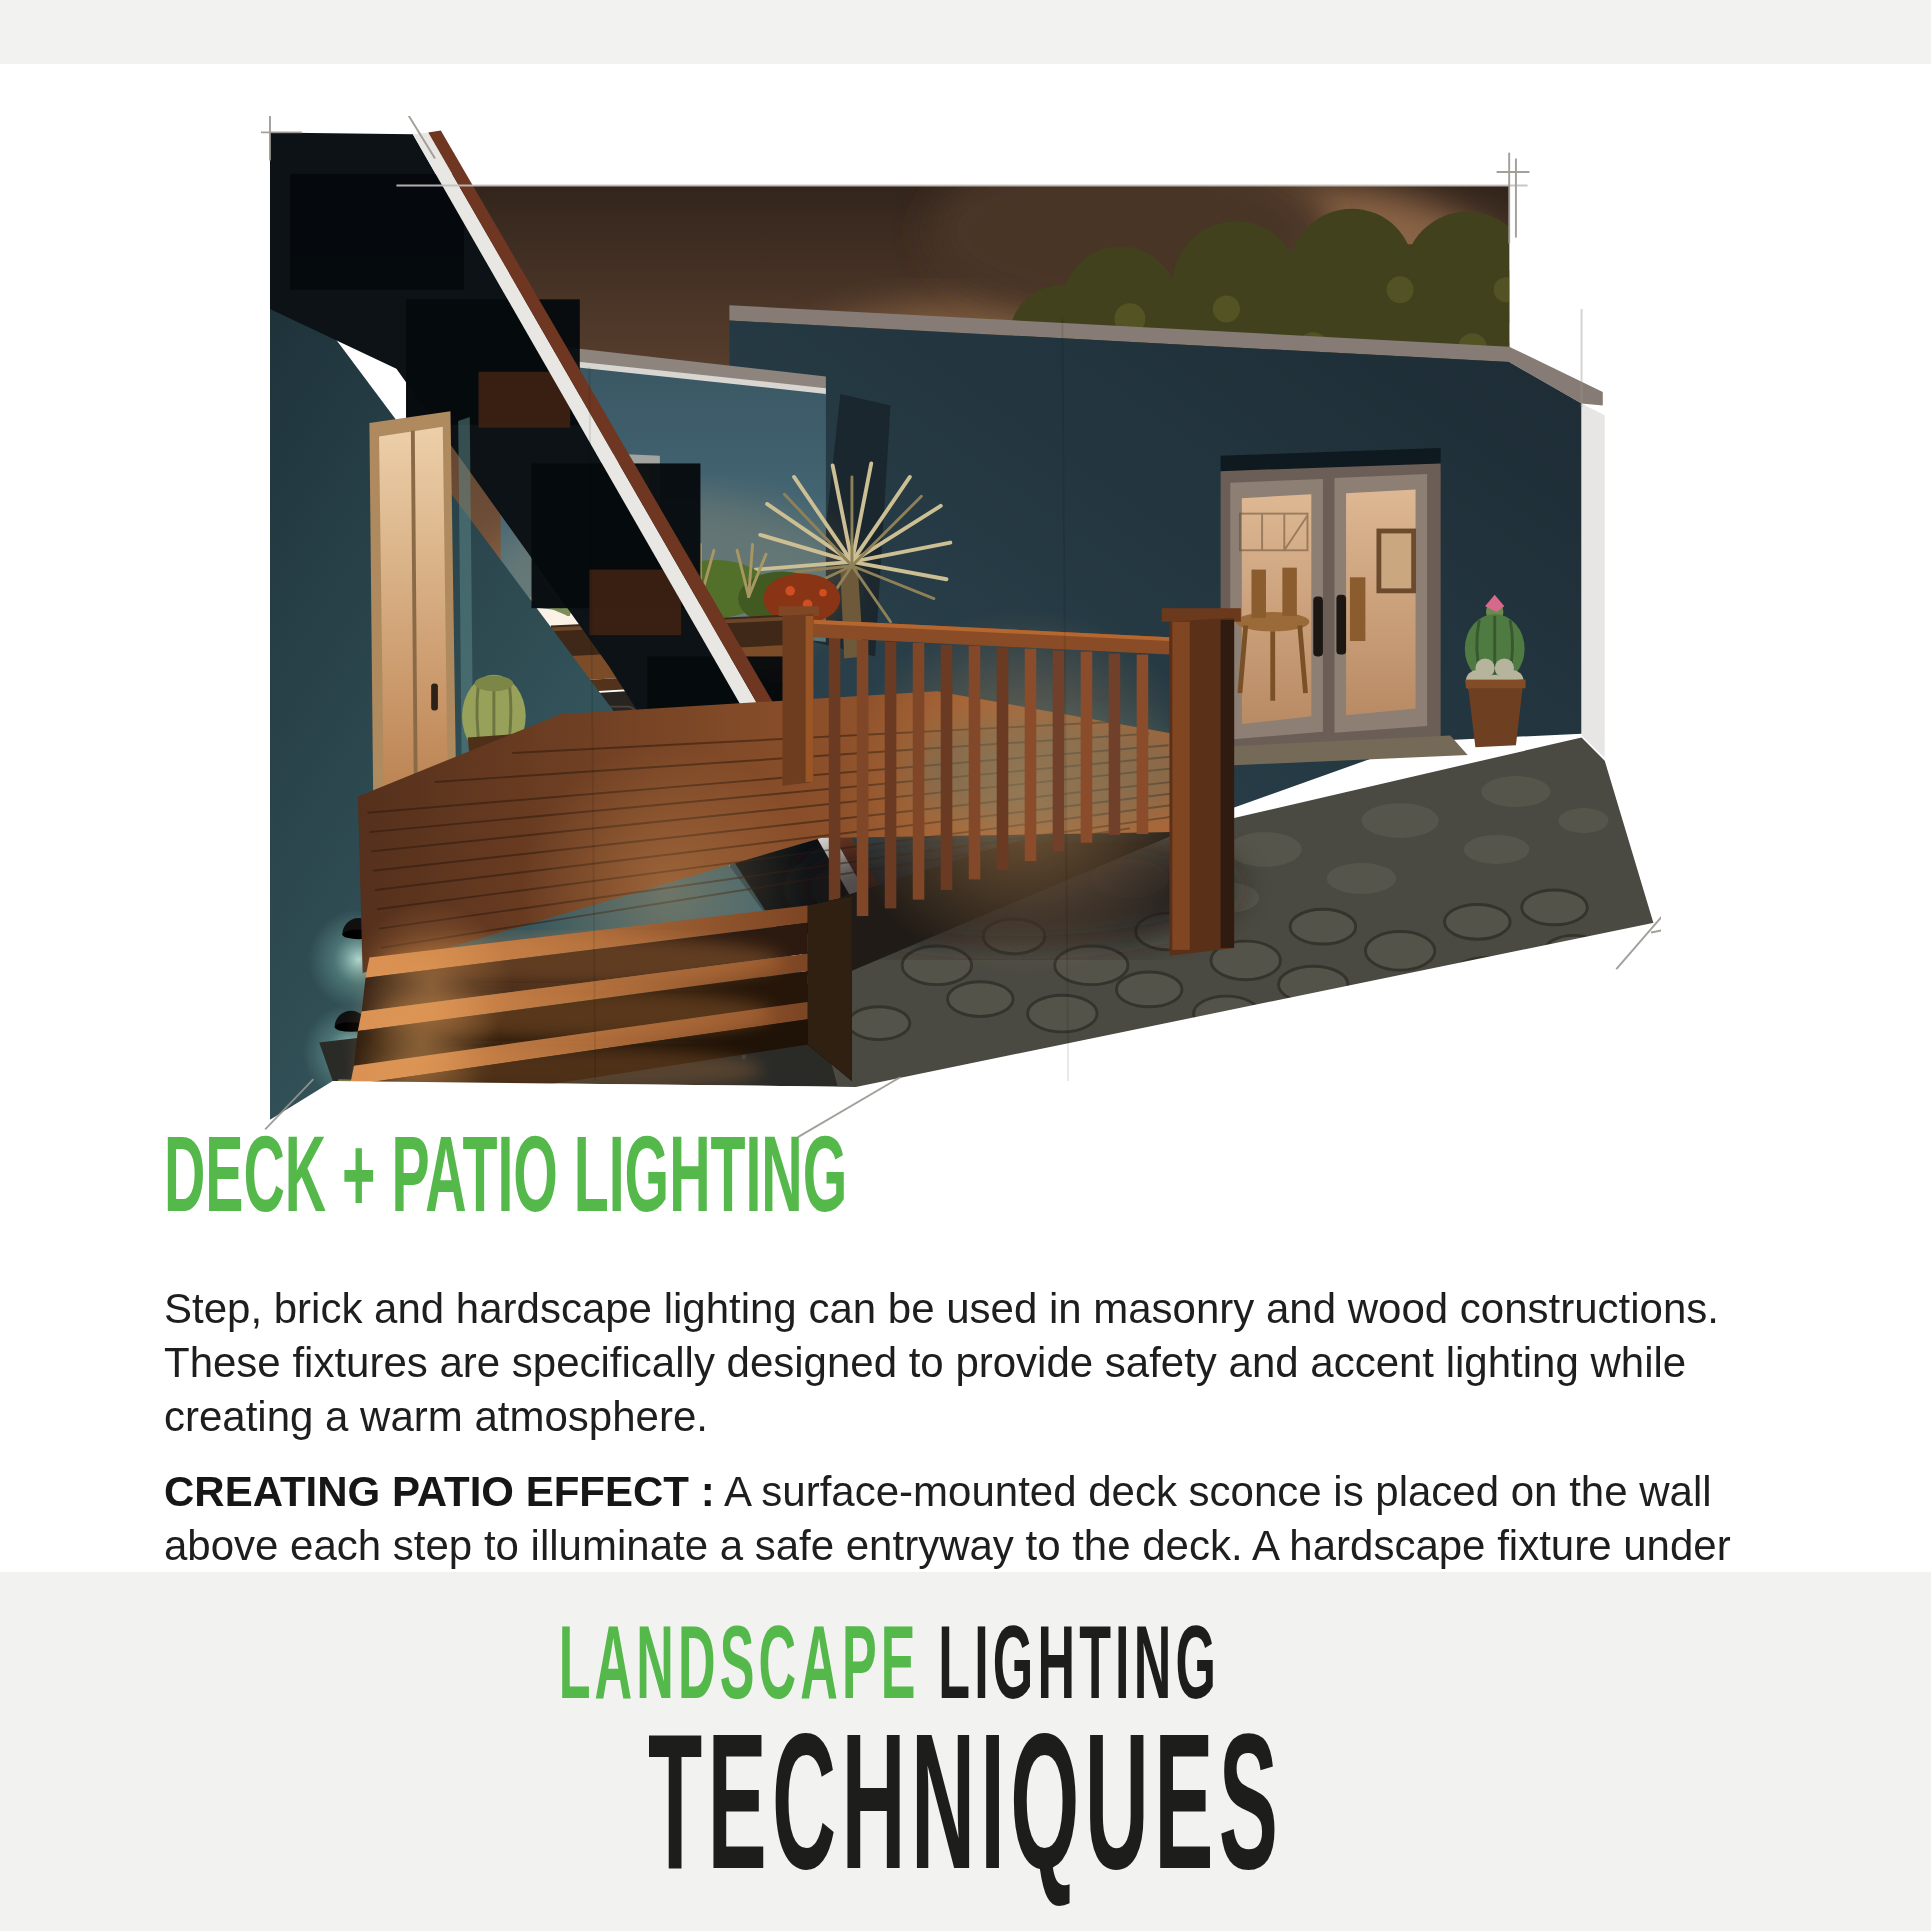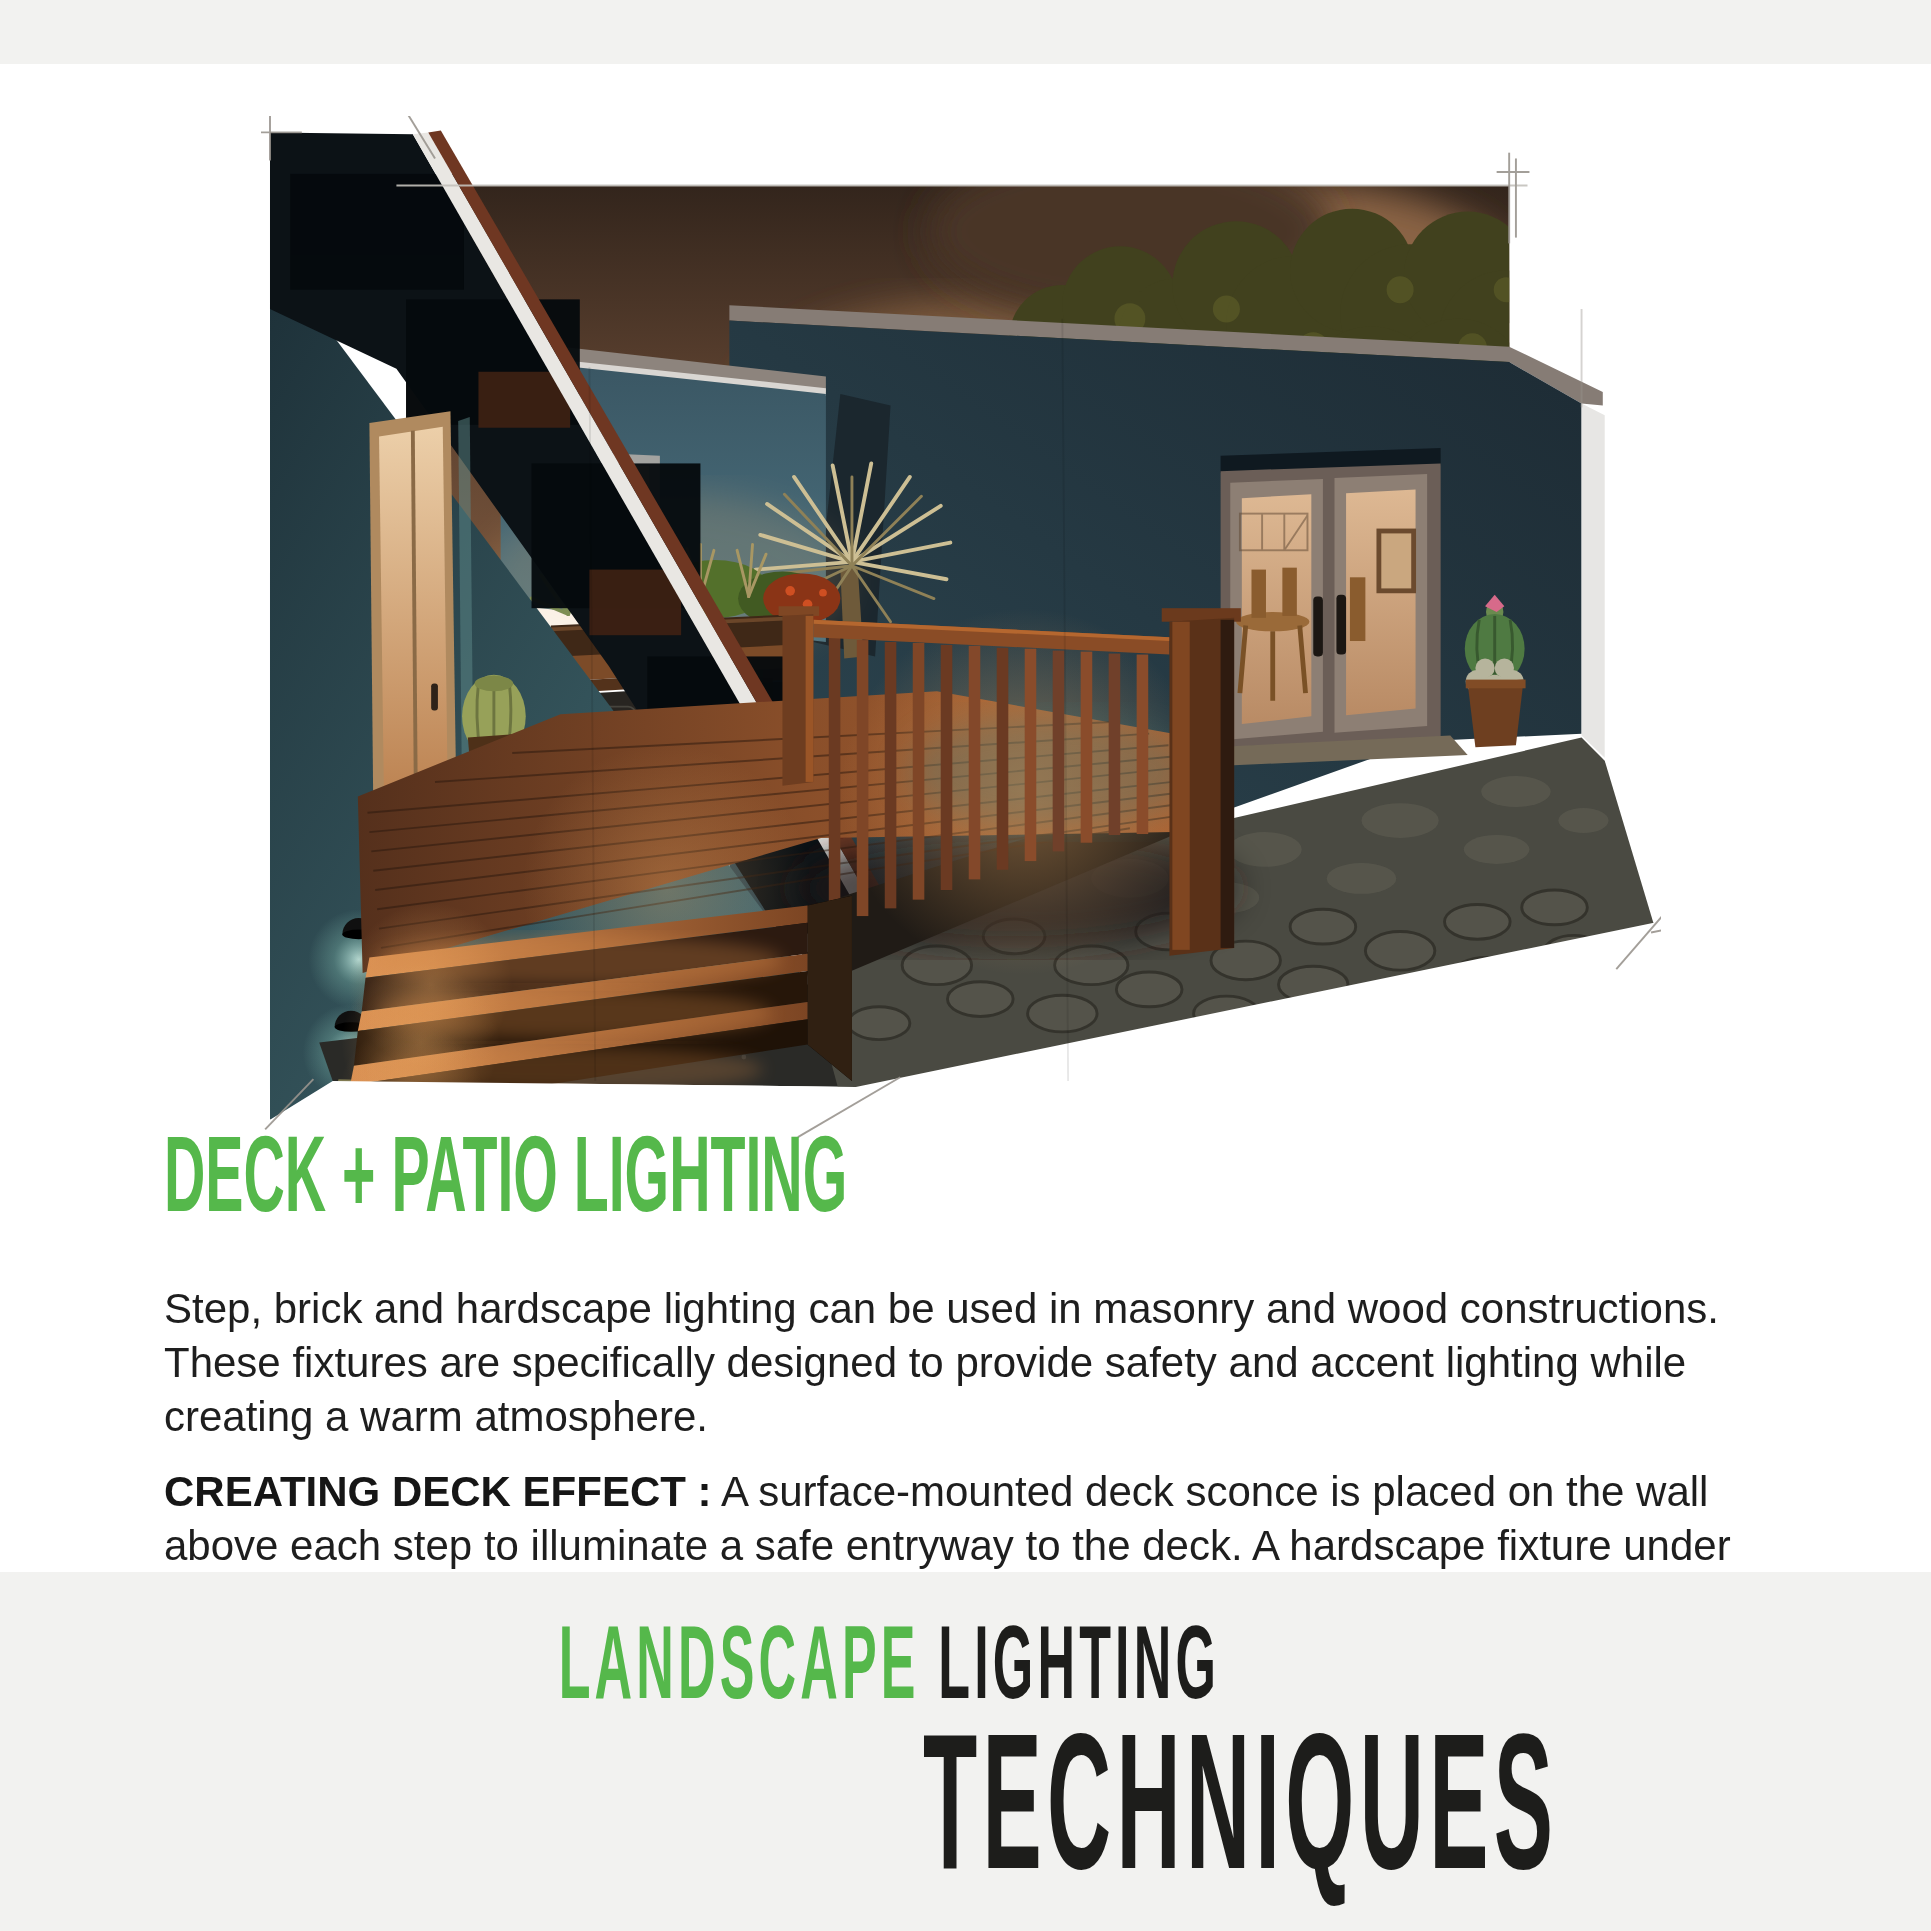--- a/index.html
+++ b/index.html
@@ -12,21 +12,21 @@
        font-size:108px;font-weight:bold;line-height:1;letter-spacing:0;
        white-space:nowrap;}
   .section-title .cond{display:inline-block;transform:scaleX(.53);transform-origin:left center;}
   .body-copy{position:absolute;left:164px;top:1282px;width:1622px;color:#1e1e1e;
        font-size:42px;line-height:54px;}
   .body-copy p{margin:0 0 21px 0;}
   .body-copy .lead{font-weight:bold;color:#161616;}
   .footer-line1{position:absolute;left:0;top:1610px;width:1778px;display:flex;justify-content:center;
        font-size:104px;font-weight:bold;line-height:1;white-space:nowrap;}
   .footer-line1 .cond{display:inline-block;letter-spacing:.08em;transform:scaleX(.50);transform-origin:center;}
-  .footer-line2{position:absolute;left:0;top:1705px;width:1931px;display:flex;justify-content:flex-end;
+  .footer-line2{position:absolute;left:0;top:1705px;width:1931px;display:flex;justify-content:center;
        font-size:193px;font-weight:bold;line-height:1;white-space:nowrap;}
   .footer-line2 .cond{display:inline-block;letter-spacing:.06em;transform:scaleX(.46);transform-origin:center;}
 </style>
 </head>
 <body>
 
 <div class="band-top"></div>
 
 <div class="hero">
 <svg width="1400" height="1023" viewBox="0 0 1450 1060">
@@ -483,21 +483,21 @@
   </g>
 </svg>
 </div>
 
 <h1 class="section-title" style="color:#55b84b;margin:0;">
   <span class="cond">DECK + PATIO LIGHTING</span>
 </h1>
 
 <div class="body-copy">
   <p>Step, brick and hardscape lighting can be used in masonry and wood constructions. These fixtures are specifically designed to provide safety and accent lighting while creating a warm atmosphere.</p>
-  <p><span class="lead">CREATING DECK EFFECT :</span><span> A surface-mounted deck sconce is placed on the wall above each step to illuminate a safe entryway to the deck. A hardscape fixture under the bench, coupled with deck sconces mounted to the corner posts create a soft glow.</span></p>
+  <p><span class="lead">CREATING PATIO EFFECT :</span><span> A surface-mounted deck sconce is placed on the wall above each step to illuminate a safe entryway to the deck. A hardscape fixture under the bench, coupled with deck sconces mounted to the corner posts create a soft glow.</span></p>
 </div>
 
 <div class="band-bottom"></div>
 
 <div class="footer-line1">
   <span class="cond"><span style="color:#55b84b">LANDSCAPE</span><span style="color:#1d1d1b"> LIGHTING</span></span>
 </div>
 <div class="footer-line2" style="color:#1d1d1b;">
   <span class="cond">TECHNIQUES</span>
 </div>

